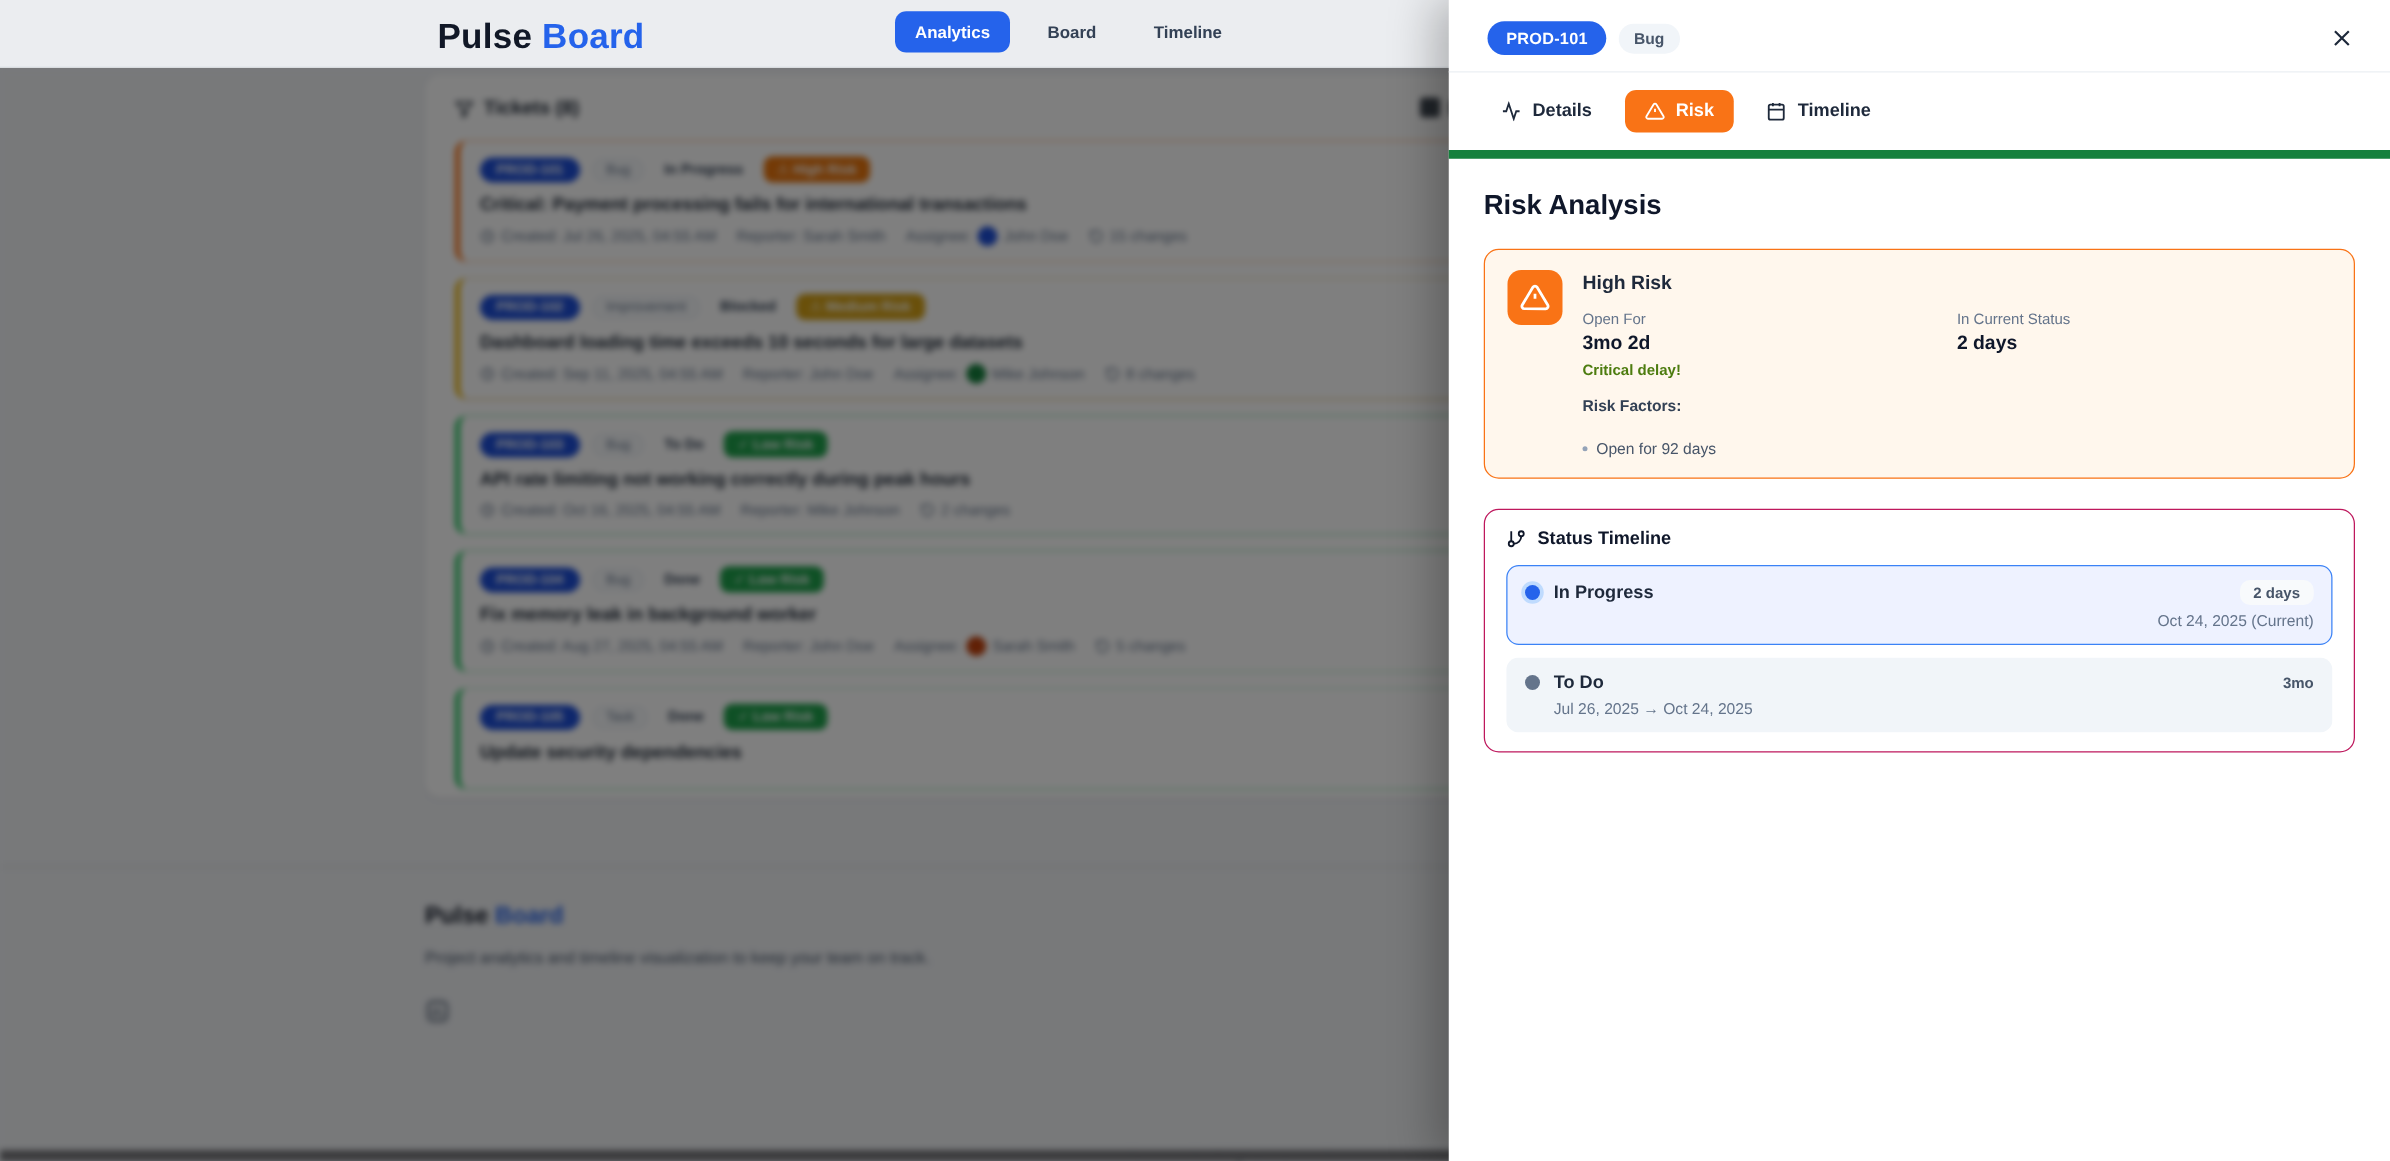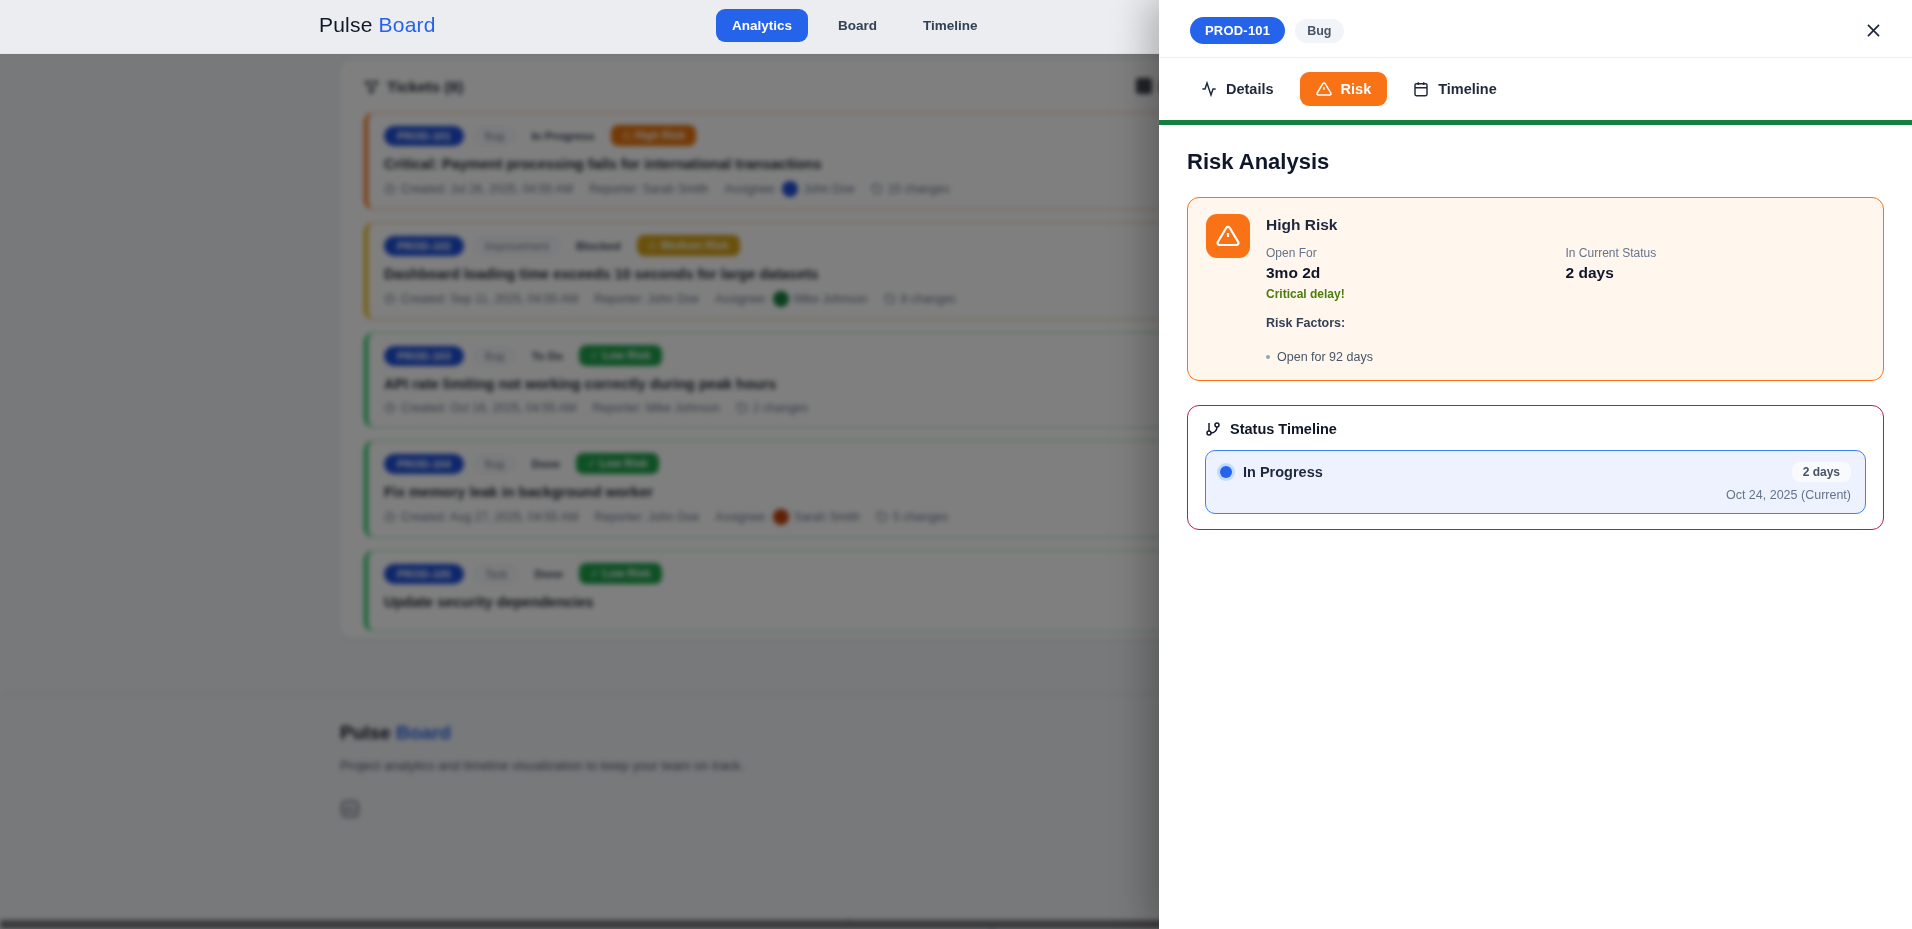--- a/index.html
+++ b/index.html
@@ -1,21 +1,21 @@
 <!DOCTYPE html>
 <html><head>
 <meta charset="utf-8">
 <style>
   * { margin:0; padding:0; box-sizing:border-box; }
   html,body { width:1912px; height:929px; overflow:hidden; font-family:"Liberation Sans","DejaVu Sans",sans-serif; background:#111; }
   .stage { position:relative; width:1912px; height:929px; background:#f1f5f9; overflow:hidden; }
 
   
   .hdr { position:absolute; top:0; left:0; width:100%; height:54px; background:#ebedf0; z-index:6; border-bottom:1px solid #e2e6ea; }
-  .logo { position:absolute; left:319px; top:13px; font-size:21px; font-weight:normal; color:#111827; letter-spacing:.2px; }
+  .logo { position:absolute; left:350px; top:13px; font-size:28px; font-weight:bold; color:#111827; letter-spacing:.2px; }
   .logo .accent { color:#2563eb; }
   .nav { position:absolute; left:716px; top:9px; display:flex; align-items:flex-end; gap:14px; }
   .nav-btn { font-size:13.5px; font-weight:600; color:#334155; padding:9px 16px; border-radius:9px; background:transparent; border:none; cursor:pointer; }
   .nav-btn.active { background:#2563eb; color:#fff; }
 
   
   .bgmain { position:absolute; top:54px; left:0; width:100%; height:875px; filter:blur(2.6px); background:#f0f2f5; }
   .tickets-card { position:absolute; left:340px; top:6px; width:1240px; height:578px; background:#ffffff; border-radius:12px; padding:18px 24px; overflow:hidden; box-shadow:0 1px 3px rgba(0,0,0,.08); }
   .tc-head { display:flex; align-items:center; gap:8px; font-size:15.5px; font-weight:bold; color:#1f2937; margin-bottom:16px; position:relative; }
   .frag { position:absolute; left:772px; top:0; display:flex; align-items:center; gap:8px; }
@@ -51,21 +51,21 @@
   .overlay { position:absolute; top:54px; left:0; width:100%; height:875px; background:rgba(0,0,0,.5); z-index:5; cursor:pointer; }
 
   
   .drawer { position:absolute; top:0; left:1159px; width:753px; height:929px; background:#fff; z-index:10; box-shadow:-12px 0 34px rgba(0,0,0,.25); }
   .d-head { display:flex; align-items:center; justify-content:space-between; padding:17px 26px 13px 31px; border-bottom:1px solid #eceff3; }
   .d-badges { display:flex; align-items:center; gap:10px; }
   .idpill { background:#2563eb; color:#fff; font-size:13px; font-weight:bold; padding:6px 15px; border-radius:999px; letter-spacing:.2px; }
   .typechip { background:#f1f5f9; color:#475569; font-size:12.5px; font-weight:600; padding:5px 12px; border-radius:999px; }
   .close-btn { background:none; border:none; cursor:pointer; color:#1e293b; width:26px; height:26px; display:flex; align-items:center; justify-content:center; }
 
-  .d-tabs { display:flex; align-items:center; gap:10px; padding:14px 26px; border-bottom:5px solid #15803d; }
+  .d-tabs { display:flex; align-items:center; gap:10px; padding:14px 26px; border-bottom:7px solid #15803d; }
   .d-tab { display:flex; align-items:center; gap:9px; font-size:14.5px; font-weight:600; color:#1e293b; background:none; border:none; padding:9px 16px; border-radius:9px; cursor:pointer; }
   .d-tab.active { background:#f97316; color:#fff; }
   .d-tab svg { flex:0 0 auto; }
 
   .d-content { padding:24px 28px; }
   .ra-title { font-size:22px; font-weight:bold; color:#0f172a; margin-bottom:22px; }
 
   .risk-card { display:flex; background:#fff7ed; border:1.5px solid #f97316; border-radius:12px; padding:16px 18px; }
   .risk-ico { flex:0 0 auto; width:44px; height:44px; background:#f97316; border-radius:11px; display:flex; align-items:center; justify-content:center; color:#fff; }
   .rc-body { margin-left:16px; flex:1; }
@@ -350,17 +350,25 @@
 
         <div class="st-row current">
           <div class="st-line">
             <span class="st-dot"></span>
             <span class="st-name">In Progress</span>
             <span class="st-dur">2 days</span>
           </div>
           <div class="st-dates">Oct 24, 2025 (Current)</div>
         </div>
 
+        <div class="st-row">
+          <div class="st-line">
+            <span class="st-dot"></span>
+            <span class="st-name">To Do</span>
+            <span class="st-dur">3mo</span>
+          </div>
+          <div class="st-dates">Jul 26, 2025 → Oct 24, 2025</div>
+        </div>
       </div>
     </div>
   </aside>
 
 </div>
 
 </body></html>

